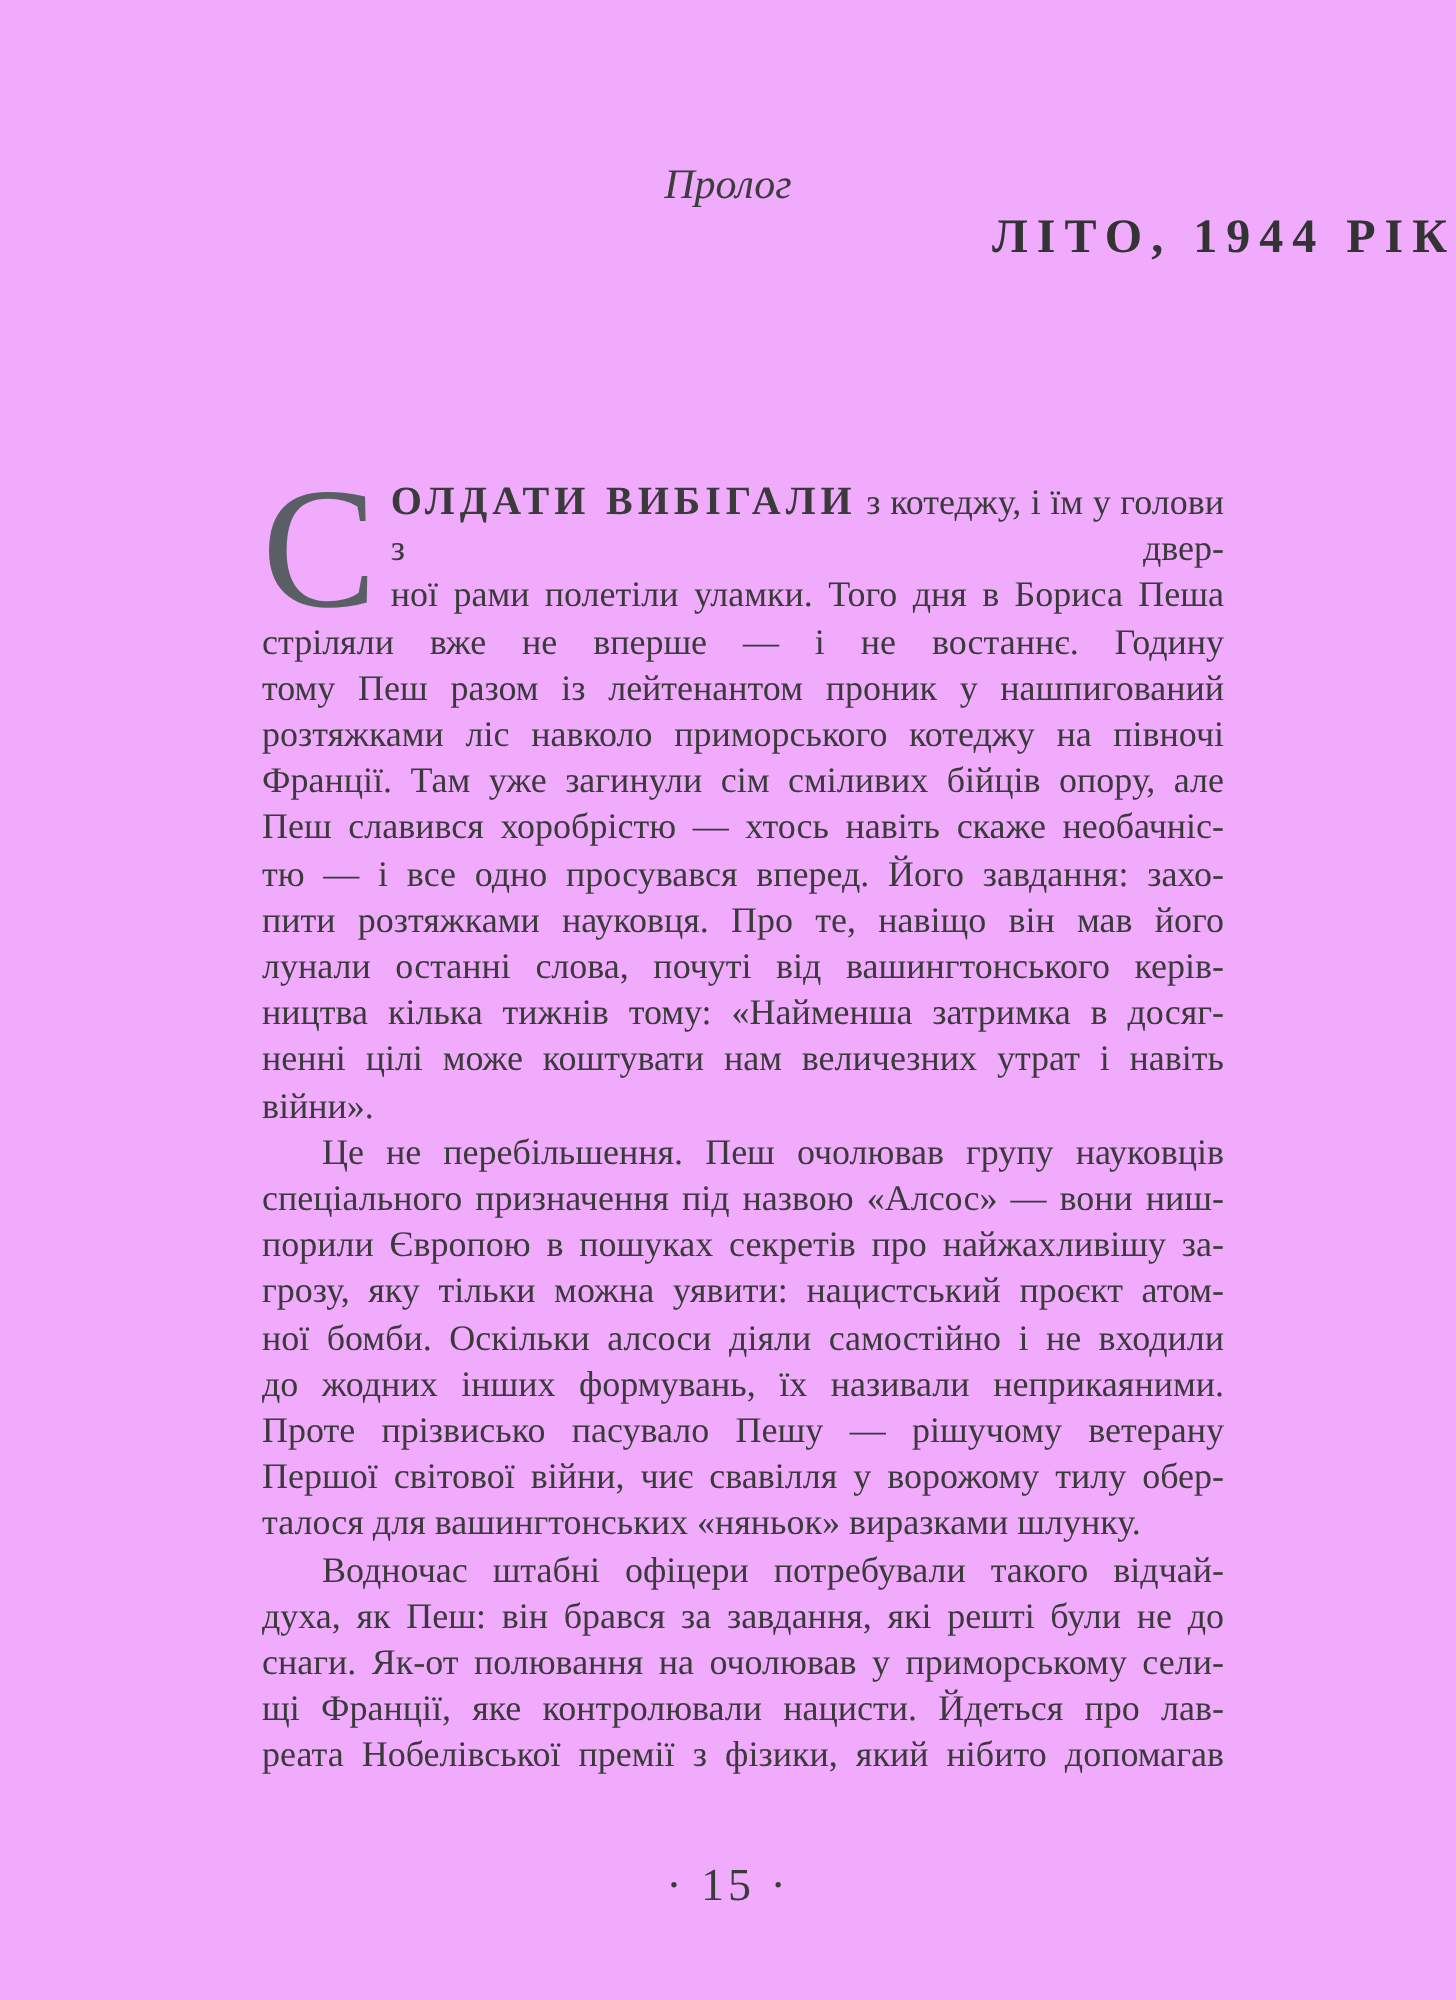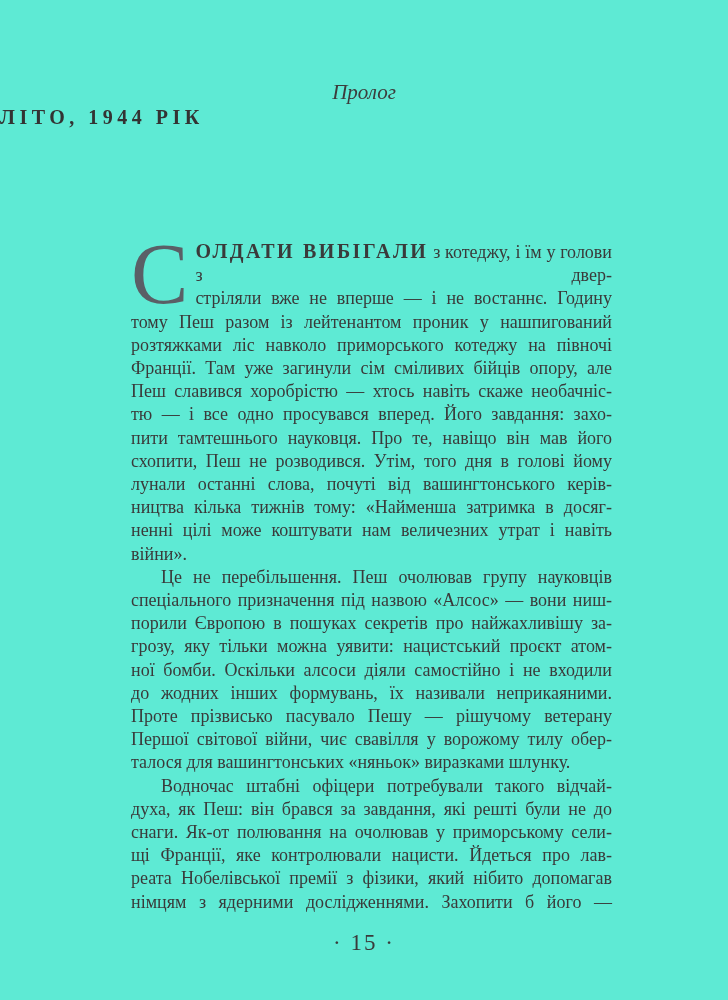--- a/index.html
+++ b/index.html
@@ -4,43 +4,43 @@
 <style>
   html, body {
     margin: 0;
     padding: 0;
     background: #ffffff;
   }
   .page {
     position: relative;
     width: 728px;
     height: 1000px;
-    background: #5eead4;
+    background: #f0abfc;
     font-family: "Liberation Serif", "DejaVu Serif", serif;
     color: #3a3a3a;
     overflow: hidden;
   }
   .chapter-kicker {
     position: absolute;
     top: 80px;
     left: 0;
     width: 100%;
     text-align: center;
     font-style: italic;
     font-size: 21px;
     color: #3c3c3c;
   }
   .chapter-title {
     position: absolute;
     top: 106px;
     left: 0;
     width: 100%;
     margin: 0;
-    text-align: left;
-    font-size: 20px;
+    text-align: right;
+    font-size: 24px;
     font-weight: 700;
     letter-spacing: 4.5px;
     color: #333333;
   }
   .body-text {
     position: absolute;
     top: 240px;
     left: 131px;
     width: 481px;
     font-size: 18px;
@@ -91,28 +91,28 @@
 </head>
 <body>
 
 <div class="page">
   <div class="chapter-kicker">Пролог</div>
   <h1 class="chapter-title">ЛІТО, 1944 РІК</h1>
   <div class="body-text">
       <p class="para">
         <span class="dropcap">С</span>
         <span class="line"><span class="lead-caps">ОЛДАТИ ВИБІГАЛИ</span> з котеджу, і їм у голови з двер-</span>
+        <span class="line">ної рами полетіли уламки. Того дня в Бориса Пеша</span>
         <span class="line">стріляли вже не вперше — і не востаннє. Годину</span>
         <span class="line">тому Пеш разом із лейтенантом проник у нашпигований</span>
         <span class="line">розтяжками ліс навколо приморського котеджу на півночі</span>
         <span class="line">Франції. Там уже загинули сім сміливих бійців опору, але</span>
         <span class="line">Пеш славився хоробрістю — хтось навіть скаже необачніс-</span>
         <span class="line">тю — і все одно просувався вперед. Його завдання: захо-</span>
-        <span class="line">пити тамтешнього науковця. Про те, навіщо він мав його</span>
-        <span class="line">схопити, Пеш не розводився. Утім, того дня в голові йому</span>
+        <span class="line">пити розтяжками науковця. Про те, навіщо він мав його</span>
         <span class="line">лунали останні слова, почуті від вашингтонського керів-</span>
         <span class="line">ництва кілька тижнів тому: «Найменша затримка в досяг-</span>
         <span class="line">ненні цілі може коштувати нам величезних утрат і навіть</span>
         <span class="line last">війни».</span>
       </p>
       <p class="para">
         <span class="line indent">Це не перебільшення. Пеш очолював групу науковців</span>
         <span class="line">спеціального призначення під назвою «Алсос» — вони ниш-</span>
         <span class="line">порили Європою в пошуках секретів про найжахливішу за-</span>
         <span class="line">грозу, яку тільки можна уявити: нацистський проєкт атом-</span>
@@ -121,17 +121,16 @@
         <span class="line">Проте прізвисько пасувало Пешу — рішучому ветерану</span>
         <span class="line">Першої світової війни, чиє свавілля у ворожому тилу обер-</span>
         <span class="line last">талося для вашингтонських «няньок» виразками шлунку.</span>
       </p>
       <p class="para">
         <span class="line indent">Водночас штабні офіцери потребували такого відчай-</span>
         <span class="line">духа, як Пеш: він брався за завдання, які решті були не до</span>
         <span class="line">снаги. Як-от полювання на очолював у приморському сели-</span>
         <span class="line">щі Франції, яке контролювали нацисти. Йдеться про лав-</span>
         <span class="line">реата Нобелівської премії з фізики, який нібито допомагав</span>
-        <span class="line">німцям з ядерними дослідженнями. Захопити б його —</span>
       </p>
     </div>
   <div class="page-footer">· 15 ·</div>
 </div>
 
 </body></html>

